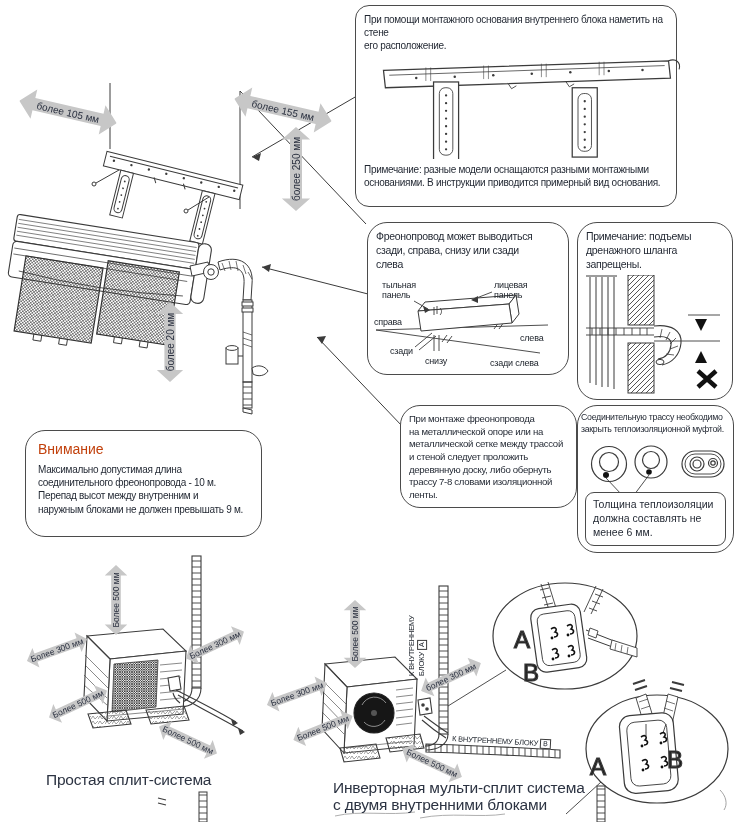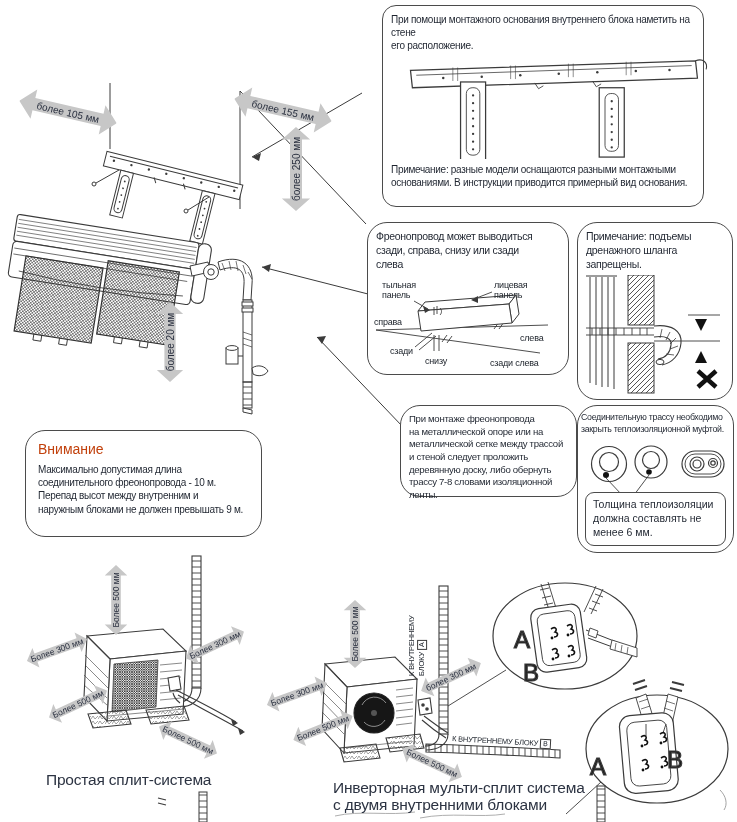--- a/index.html
+++ b/index.html
@@ -240,21 +240,21 @@
 
     <g stroke="#3b3b3b" stroke-width="1" fill="#fff">
       <rect x="199" y="792" width="8" height="30" fill="url(#rungs)"></rect>
       <path d="M158,798 l8,2 M158,803 l8,2" stroke-width="1.2" fill="none"></path>
       <rect x="597" y="786" width="8" height="36" fill="url(#rungs)"></rect>
       <path d="M335,816 C360,810 390,816 415,812 M420,818 C450,812 480,818 505,814" stroke="#999" stroke-width="0.8" fill="none"></path>
       <path d="M720,790 C726,796 728,804 724,810" stroke="#999" stroke-width="0.9" fill="none"></path>
     </g>
   </svg>
 
-  <div class="co" style="left:382px;top:5px;width:322px;height:202px;border-radius:14px;display:flex;flex-direction:column">
+  <div class="co" style="left:355px;top:5px;width:322px;height:202px;border-radius:14px;display:flex;flex-direction:column">
     <div class="co-text">При помощи монтажного основания внутреннего блока наметить на стене
 его расположение.</div>
     <svg class="diagram" width="340" height="104" viewBox="0 0 348 108" style="margin:2px auto 0 auto">
       <g stroke="#3b3b3b" fill="#fff">
         <polygon points="26,16 322,6 324,24 28,34" stroke-width="1.3"></polygon>
         <path d="M32,21 L318,11" stroke-width="0.8" fill="none"></path>
         <path d="M322,6 C330,3 335,8 333,15" stroke-width="1.1" fill="none"></path>
         <path d="M70,13 v14 M75,13 v14 M130,11 v14 M135,11 v14 M190,9 v14 M195,9 v14 M250,7 v14 M255,7 v14" stroke-width="0.6" fill="none"></path>
         <path d="M95,31 l4,6 l5,-3 M155,29 l4,6 l5,-3 M215,27 l4,6 l5,-3" stroke-width="0.9" fill="none"></path>
         <g fill="#3b3b3b" stroke="none">
@@ -348,21 +348,21 @@
         <path d="M104,40 H136 M70,66 H136" stroke-width="0.9"></path>
       </g>
       <g fill="#111">
         <polygon points="111,44 123,44 117,56"></polygon>
         <polygon points="111,88 123,88 117,76"></polygon>
       </g>
       <path d="M114,96 L132,112 M132,96 L114,112" stroke="#111" stroke-width="4.5" fill="none"></path>
     </svg>
   </div>
 
-  <div class="co" style="left:400px;top:405px;width:177px;height:92px">
+  <div class="co" style="left:400px;top:405px;width:177px;height:103px">
     <div class="co-text sm">При монтаже фреонопровода
 на металлической опоре или на
 металлической сетке между трассой
 и стеной следует проложить
 деревянную доску, либо обернуть
 трассу 7-8 словами изоляционной
 ленты.</div>
   </div>
 
   <div class="co" style="left:577px;top:405px;width:157px;height:148px">

